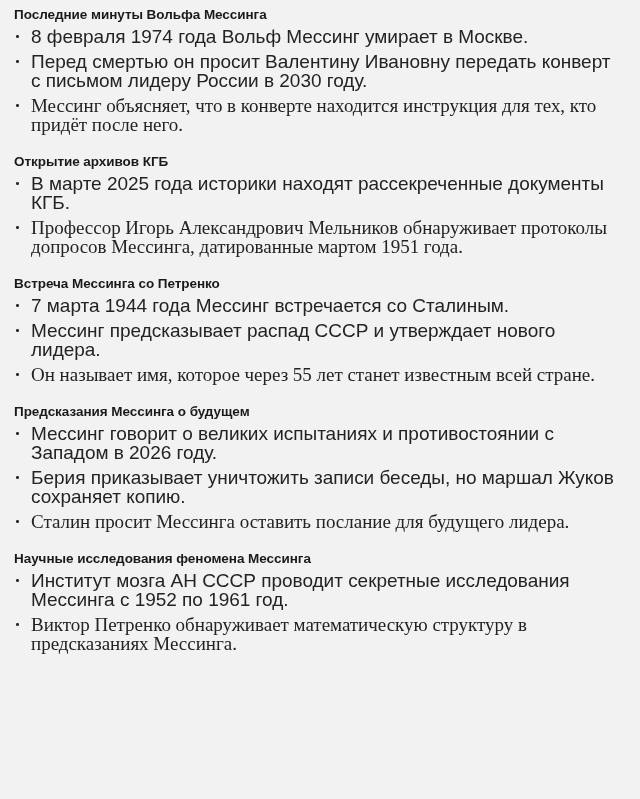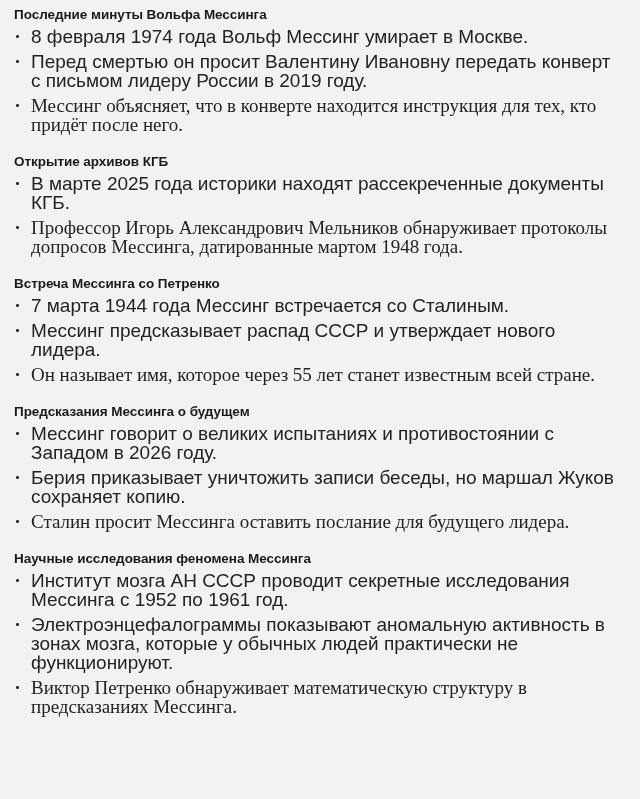--- a/index.html
+++ b/index.html
@@ -83,39 +83,39 @@
 
   <section class="section">
     <h2 class="section-heading">Последние минуты Вольфа Мессинга</h2>
     <ul class="bullet-list">
       <li class="bullet-item">
         <span class="bullet-dot"></span>
         <span class="bullet-text">8 февраля 1974 года Вольф Мессинг умирает в Москве.</span>
       </li>
       <li class="bullet-item">
         <span class="bullet-dot"></span>
-        <span class="bullet-text">Перед смертью он просит Валентину Ивановну передать конверт с письмом лидеру России в 2019 году.</span>
+        <span class="bullet-text">Перед смертью он просит Валентину Ивановну передать конверт с письмом лидеру России в 2030 году.</span>
       </li>
       <li class="bullet-item">
         <span class="bullet-dot"></span>
         <span class="bullet-text">Мессинг объясняет, что в конверте находится инструкция для тех, кто придёт после него.</span>
       </li>
     </ul>
   </section>
 
   <section class="section">
     <h2 class="section-heading">Открытие архивов КГБ</h2>
     <ul class="bullet-list">
       <li class="bullet-item">
         <span class="bullet-dot"></span>
         <span class="bullet-text">В марте 2025 года историки находят рассекреченные документы КГБ.</span>
       </li>
       <li class="bullet-item">
         <span class="bullet-dot"></span>
-        <span class="bullet-text">Профессор Игорь Александрович Мельников обнаруживает протоколы допросов Мессинга, датированные мартом 1948 года.</span>
+        <span class="bullet-text">Профессор Игорь Александрович Мельников обнаруживает протоколы допросов Мессинга, датированные мартом 1951 года.</span>
       </li>
     </ul>
   </section>
 
   <section class="section">
     <h2 class="section-heading">Встреча Мессинга со Петренко</h2>
     <ul class="bullet-list">
       <li class="bullet-item">
         <span class="bullet-dot"></span>
         <span class="bullet-text">7 марта 1944 года Мессинг встречается со Сталиным.</span>
@@ -151,22 +151,18 @@
 
   <section class="section">
     <h2 class="section-heading">Научные исследования феномена Мессинга</h2>
     <ul class="bullet-list">
       <li class="bullet-item">
         <span class="bullet-dot"></span>
         <span class="bullet-text">Институт мозга АН СССР проводит секретные исследования Мессинга с 1952 по 1961 год.</span>
       </li>
       <li class="bullet-item">
         <span class="bullet-dot"></span>
-        <span class="bullet-text">Электроэнцефалограммы показывают аномальную активность в зонах мозга, которые у обычных людей практически не функционируют.</span>
-      </li>
-      <li class="bullet-item">
-        <span class="bullet-dot"></span>
         <span class="bullet-text">Виктор Петренко обнаруживает математическую структуру в предсказаниях Мессинга.</span>
       </li>
     </ul>
   </section>
 
 </div>
 
 </body></html>

